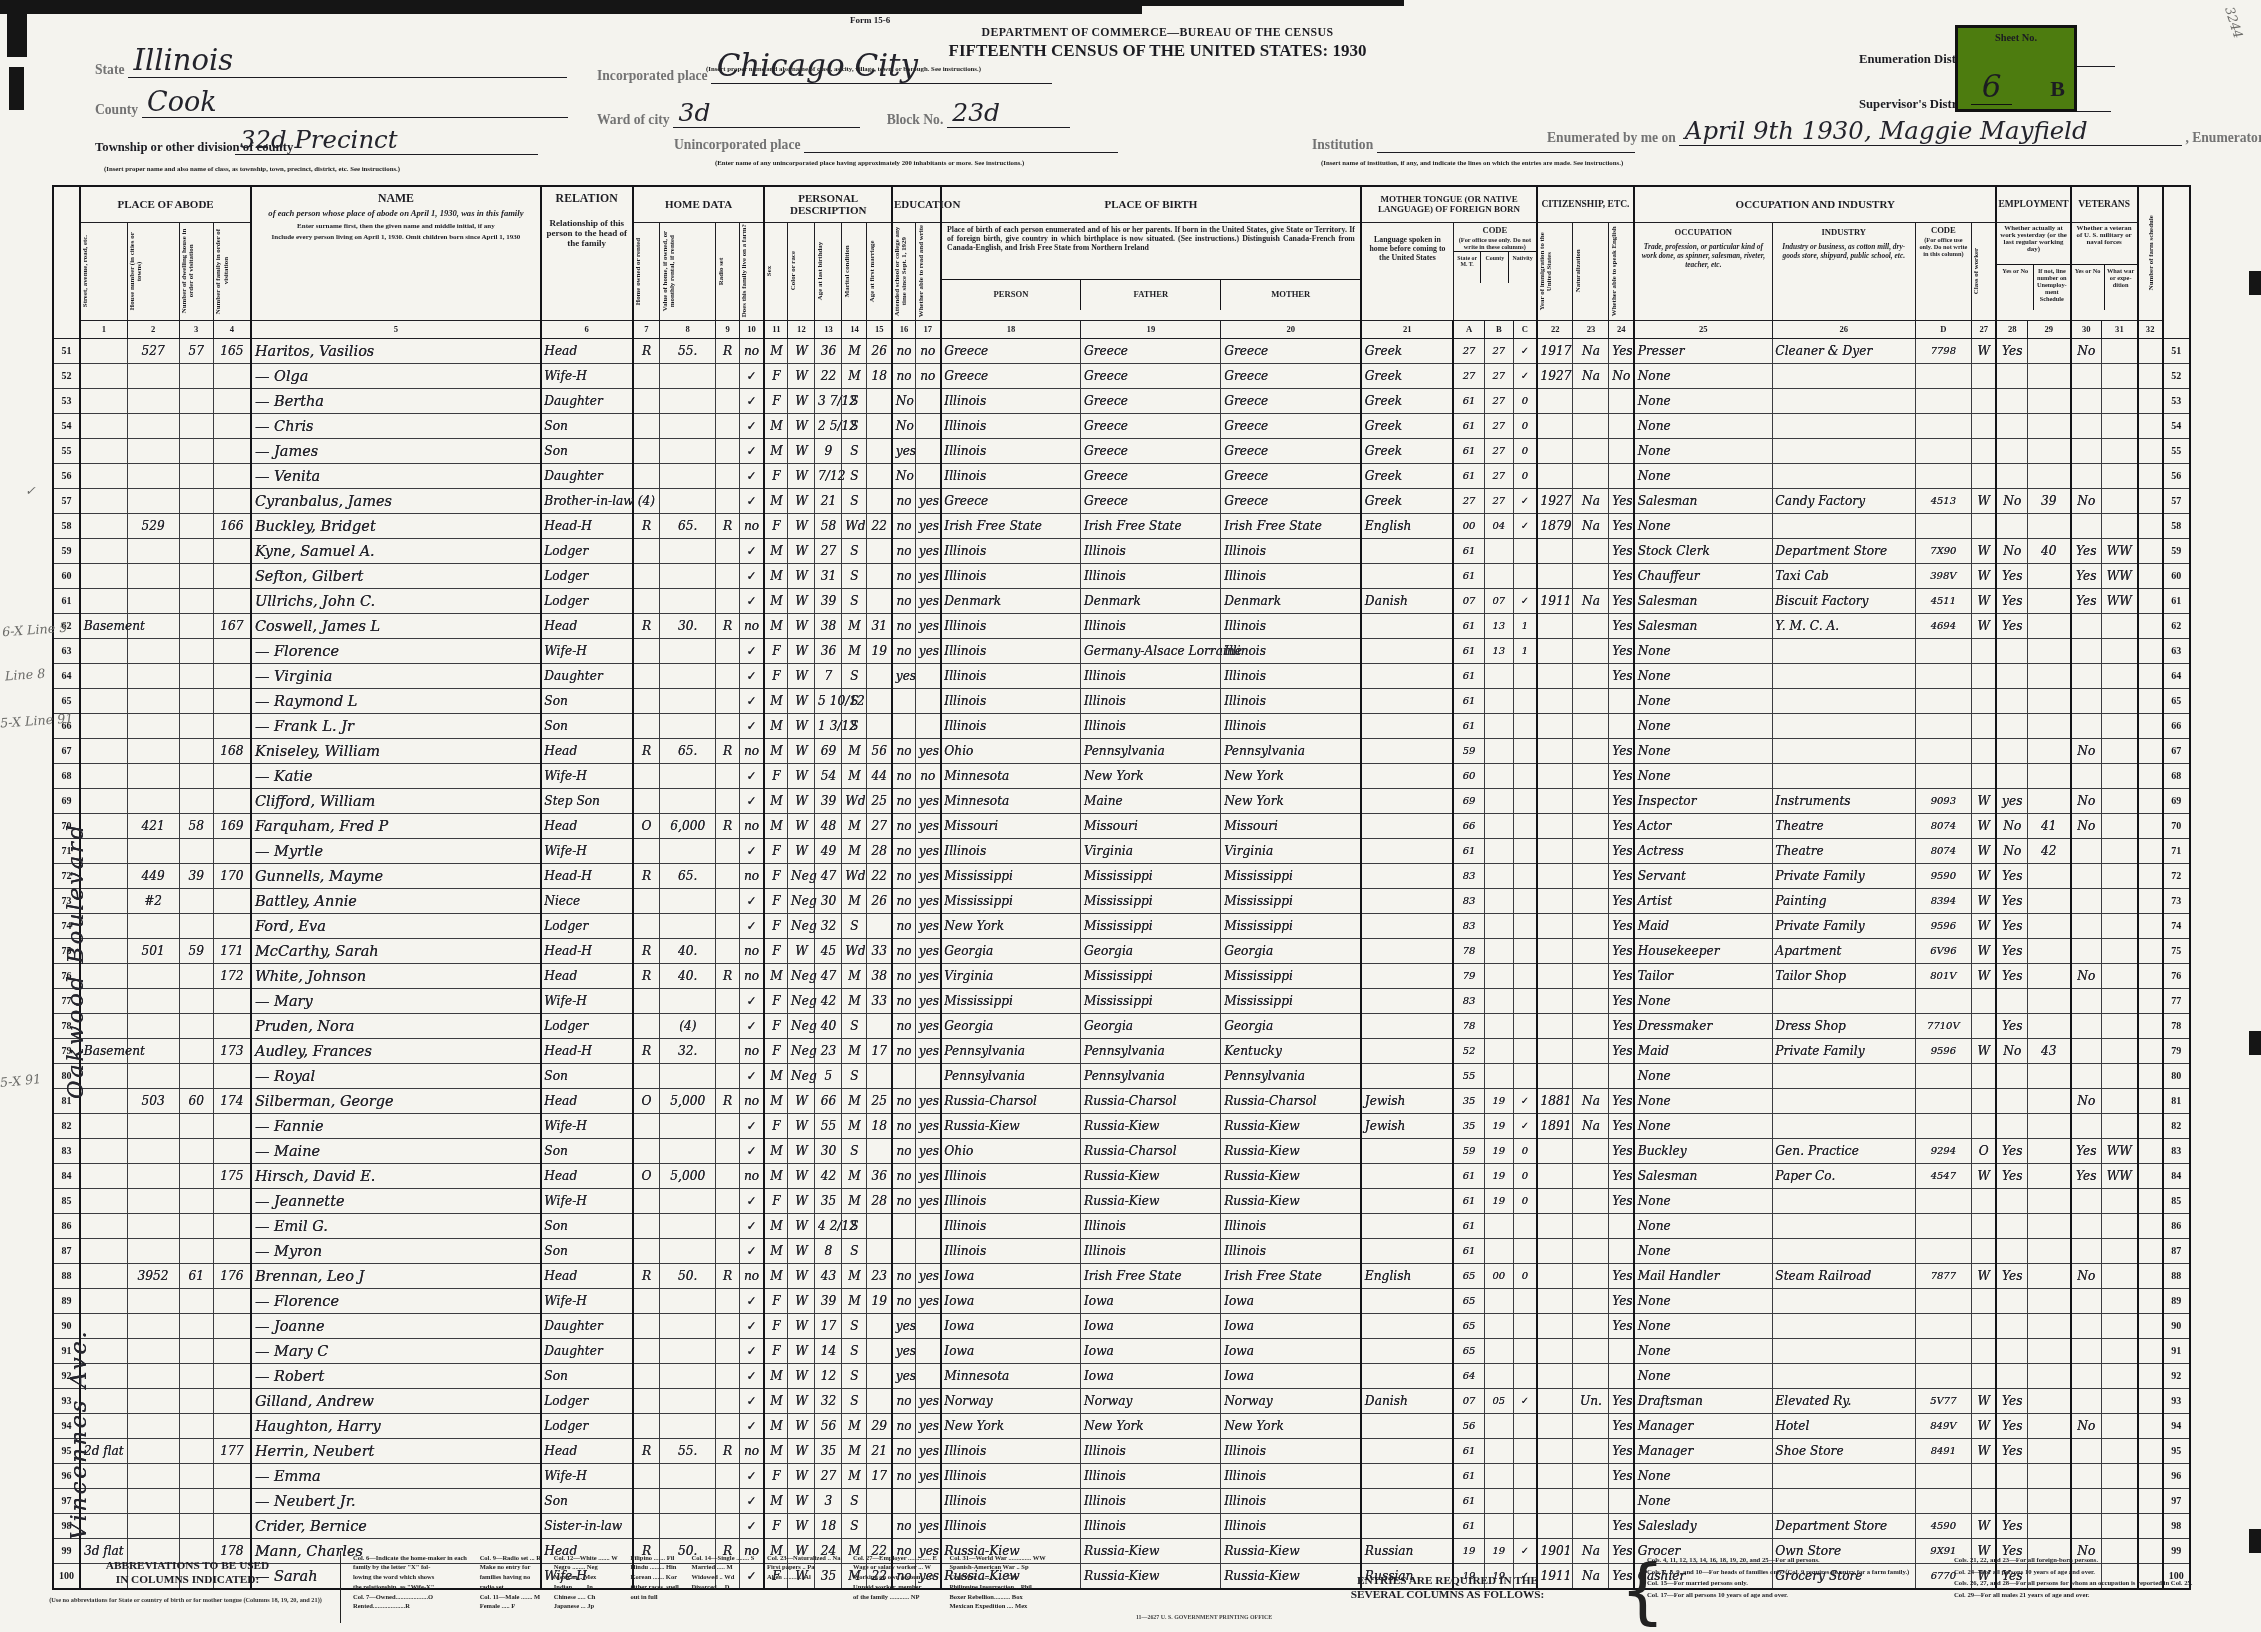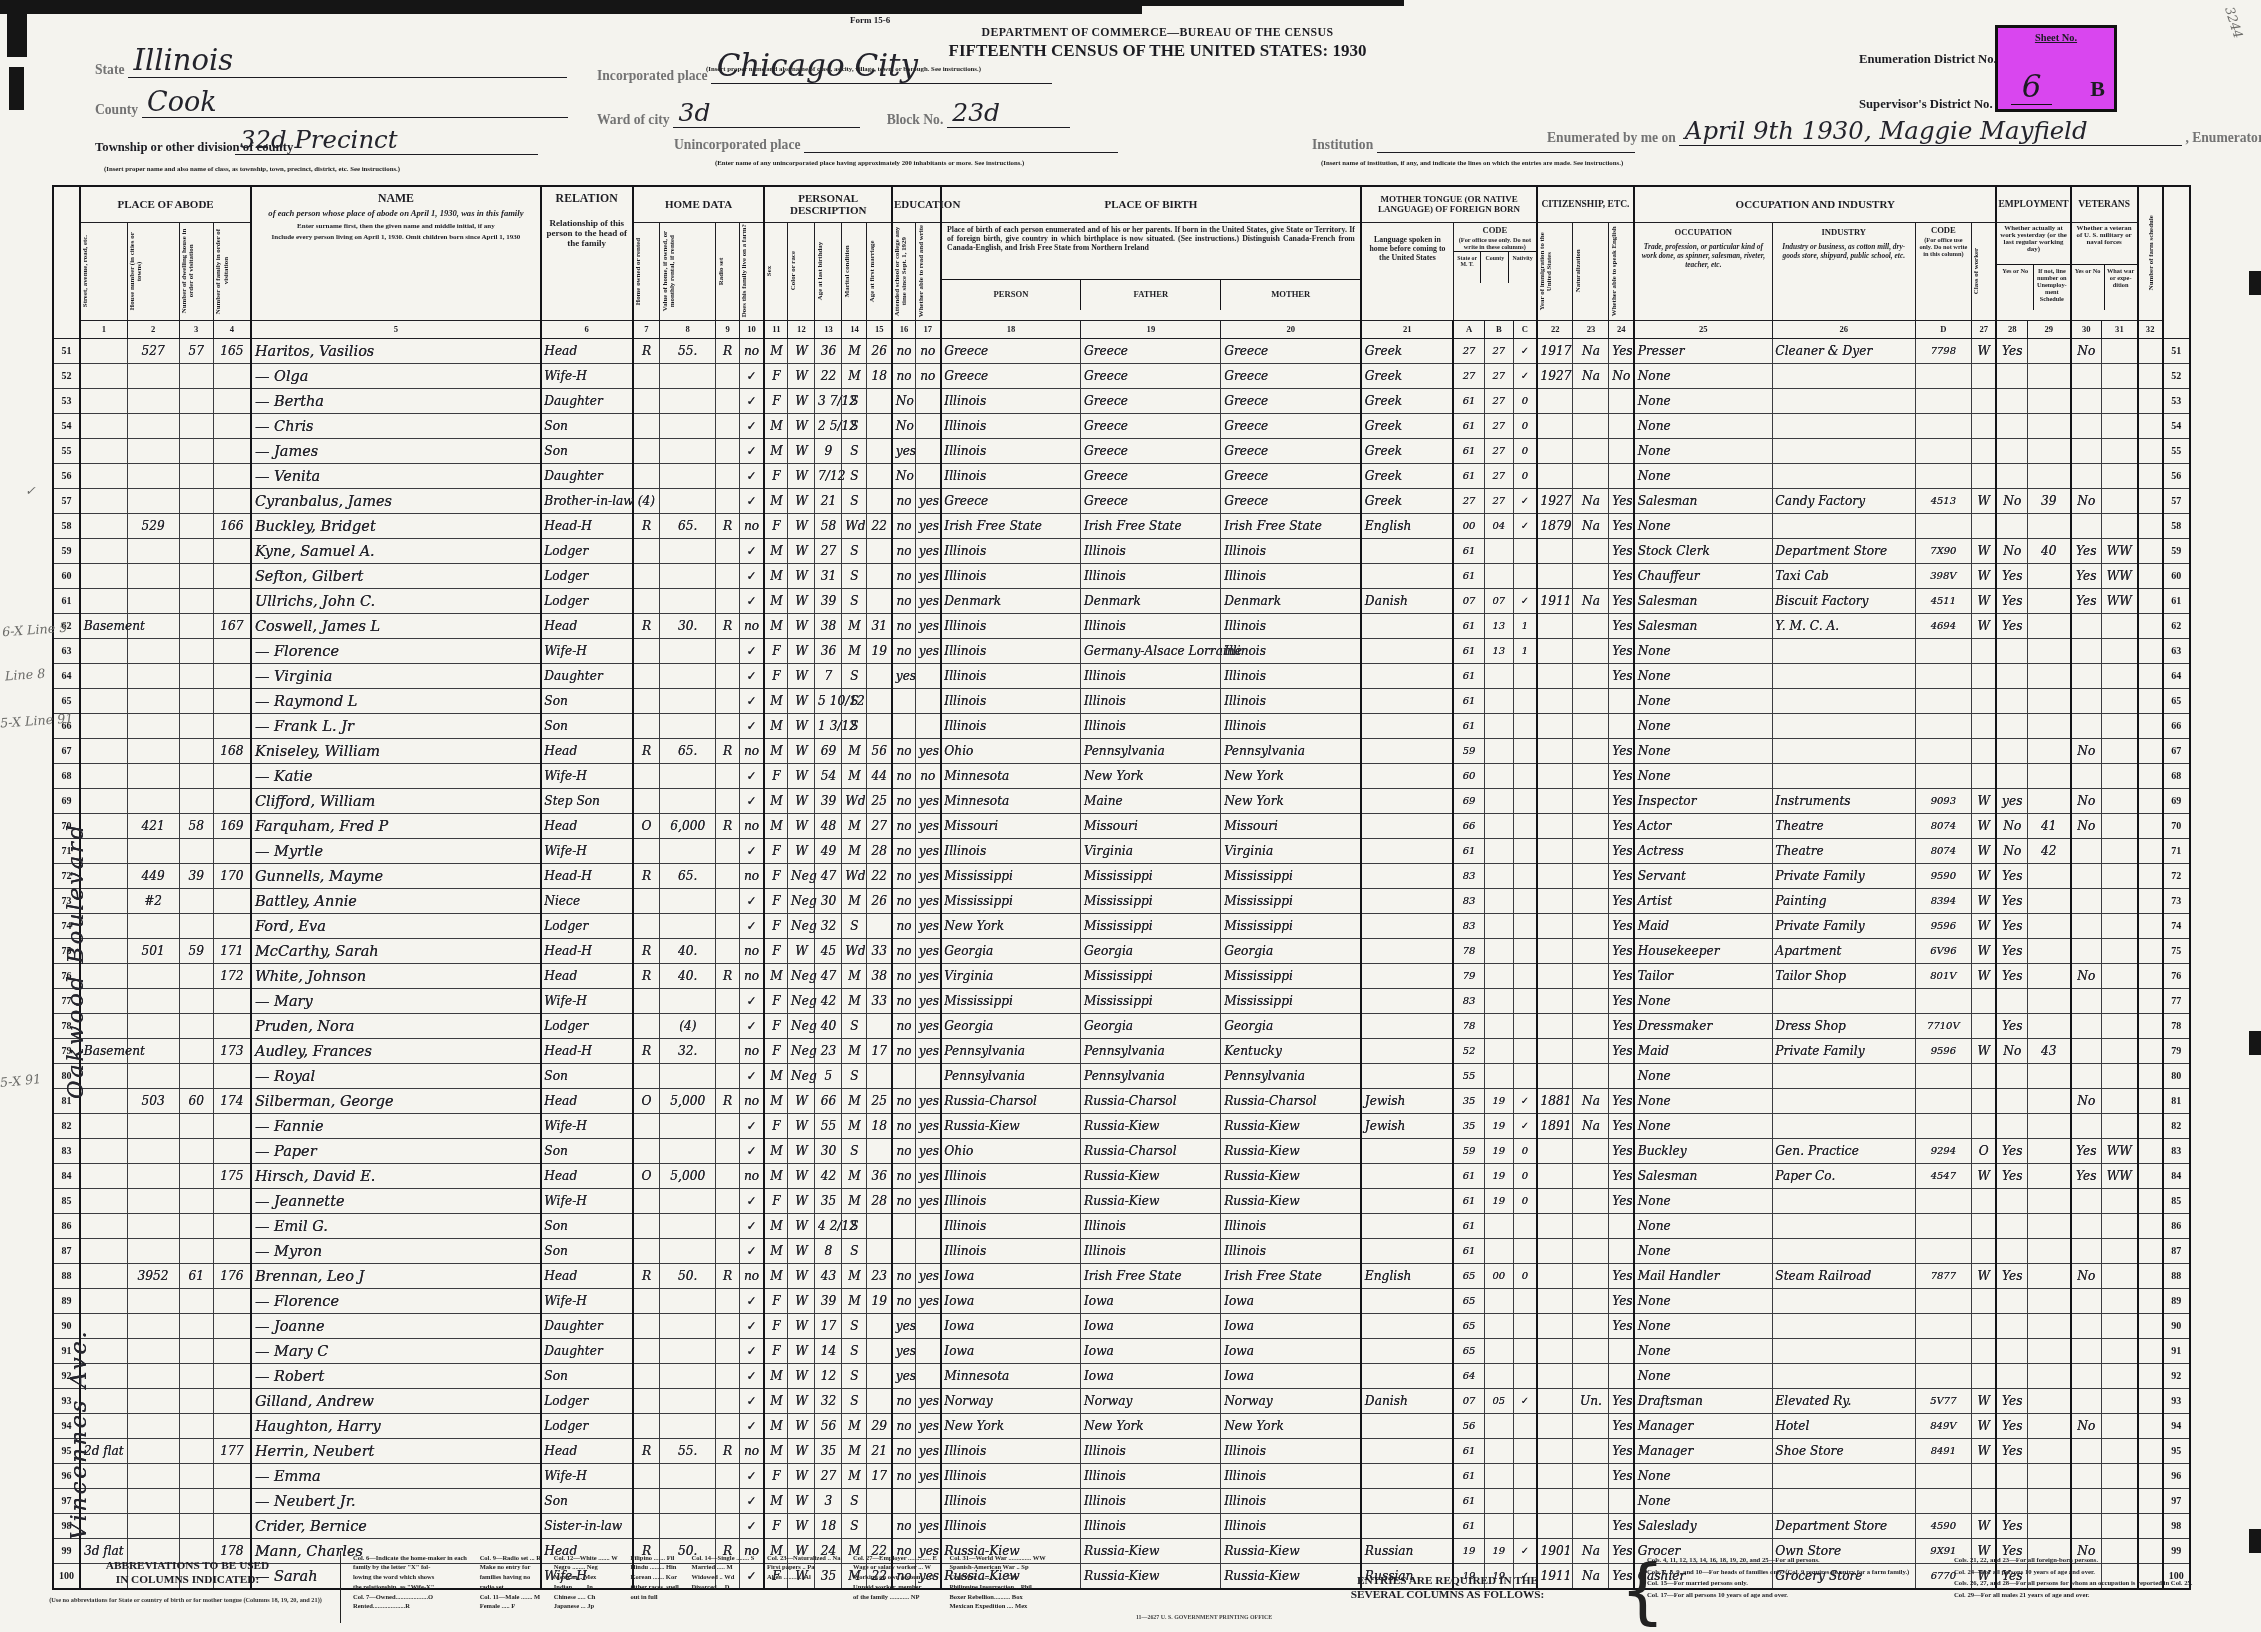--- a/index.html
+++ b/index.html
@@ -11,21 +11,21 @@
   .fl{position:absolute;white-space:nowrap;}
   .lab{font-weight:bold;font-size:13.6px;color:#737373;margin-top:33px;}
   .lab2{font-weight:bold;font-size:12.7px;}
   .uline{display:inline-block;border-bottom:1.4px solid #1c1c22;min-width:109px;padding:0 9px 0 5.4px;vertical-align:bottom;}
   .hwv{font-family:"DejaVu Serif","DejaVu Sans",serif;font-style:italic;color:#23232b;}
   .note{position:absolute;font-size:6.8px;font-weight:bold;color:#222;white-space:nowrap;}
   .fno{font-weight:bold;font-size:9px;text-align:left;}
   .dept{font-weight:bold;font-size:11.8px;text-align:center;letter-spacing:0.4px;}
   .census{font-weight:bold;font-size:17px;text-align:center;margin-top:1.8px;}
   .sched{font-weight:bold;font-size:22px;text-align:center;letter-spacing:1.8px;margin-top:2.7px;}
-  .sheetbox{position:absolute;left:1995px;top:25px;width:116px;height:81px;border:3.2px solid #111;background:#d946ef;text-decoration:underline;}
+  .sheetbox{position:absolute;left:1955px;top:25px;width:116px;height:81px;border:3.2px solid #111;background:#4d7c0f;}
   .sheetbox .st{font-weight:bold;font-size:10.4px;text-align:center;margin-top:3.6px;}
   .sheetbox .sv{position:absolute;left:12.7px;bottom:3.6px;font-family:"DejaVu Serif",serif;font-style:italic;font-size:31px;border-bottom:1.8px solid #111;padding:0 11px;}
   .sheetbox .sl{position:absolute;right:9px;bottom:7.2px;font-weight:bold;font-size:22px;}
   
   #census{position:absolute;left:52px;top:185px;border-collapse:collapse;table-layout:fixed;width:2139px;
           background:#f5f4ef;}
   #census th,#census td{border:0.9px solid #3c3c40;overflow:visible;}
   #census thead th{border-color:#1f1f24;}
   .gb{border-left:2px solid #141418 !important;}
   #census{border:2.3px solid #141418;}
@@ -1626,21 +1626,21 @@
           <td class=""></td>
           <td class="gb"></td>
           <td class="ln gb">82</td>
         </tr>
         <tr>
           <td class="ln">83</td>
           <td class="gb"></td>
           <td class=""></td>
           <td class=""></td>
           <td class=""></td>
-          <td class="la nm gb">—  Paper</td>
+          <td class="la nm gb">—  Maine</td>
           <td class="la gb">Son</td>
           <td class="gb"></td>
           <td class=""></td>
           <td class=""></td>
           <td class="">✓</td>
           <td class="gb">M</td>
           <td class="">W</td>
           <td class="">30</td>
           <td class="">S</td>
           <td class=""></td>

